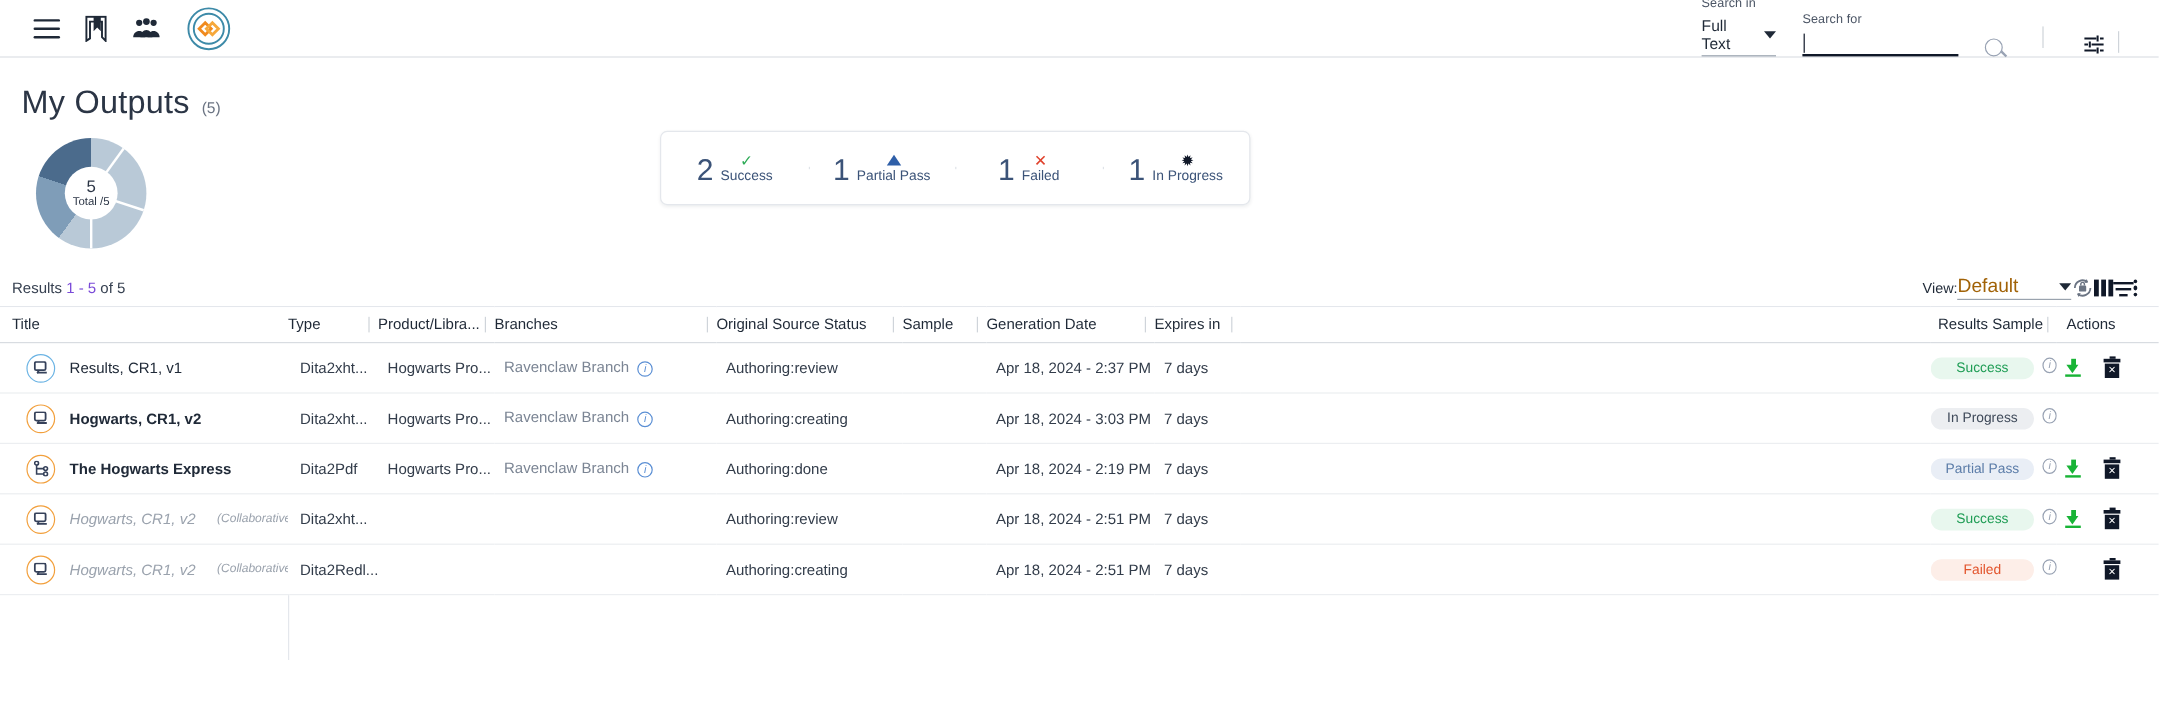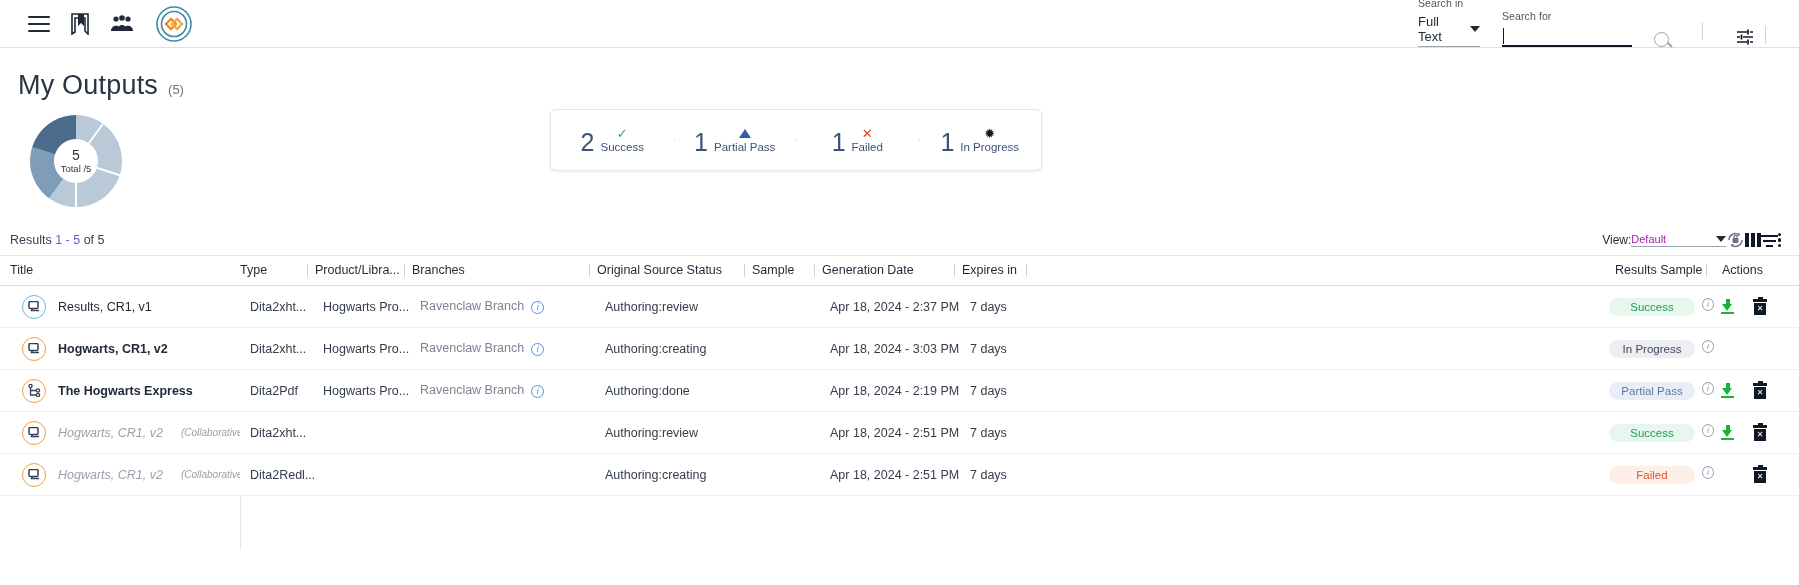--- a/index.html
+++ b/index.html
@@ -82,21 +82,21 @@
   .stat-ico { height: 13px; display: flex; align-items: center; justify-content: center; font-size: 13px; line-height: 1; }
   .stat-label { font-size: 11.5px; color: #3b5378; }
   .tri { width: 0; height: 0; border-left: 6px solid transparent; border-right: 6px solid transparent; border-bottom: 9px solid #2f5fa8; }
 
   
   .res-bar { display: flex; align-items: center; height: 30px; padding: 0 18px 0 10px; font-size: 12.5px; }
   .res-text { color: #374151; }
   .res-text b { color: #7b4bd8; font-weight: 400; }
   .res-right { margin-left: auto; display: flex; align-items: center; }
   .view-lab { font-size: 12px; color: #1f2937; }
-  .view-select { display: flex; align-items: center; width: 95px; border-bottom: 1px solid #9aa3ae; font-size: 11px; color: #a21caf; padding-bottom: 1px; cursor: pointer; }
+  .view-select { display: flex; align-items: center; width: 95px; border-bottom: 1px solid #9aa3ae; font-size: 16px; color: #a16207; padding-bottom: 1px; cursor: pointer; }
   .ti { cursor: pointer; display:flex; align-items:center; justify-content:center; }
   .cols-ico { display: flex; gap: 2.5px; }
   .cols-ico i { width: 3.5px; height: 14px; background: #101828; display: block; }
   .filt { width: 17px; height: 14px; position: relative; }
   .filt i { position: absolute; left: 0; height: 2px; background: #101828; }
   .kebab { display: flex; flex-direction: column; gap: 2.5px; }
   .kebab i { width: 3.2px; height: 3.2px; border-radius: 50%; background: #101828; }
 
   
   .tbl { width: 100%; border-collapse: collapse; table-layout: fixed; }

